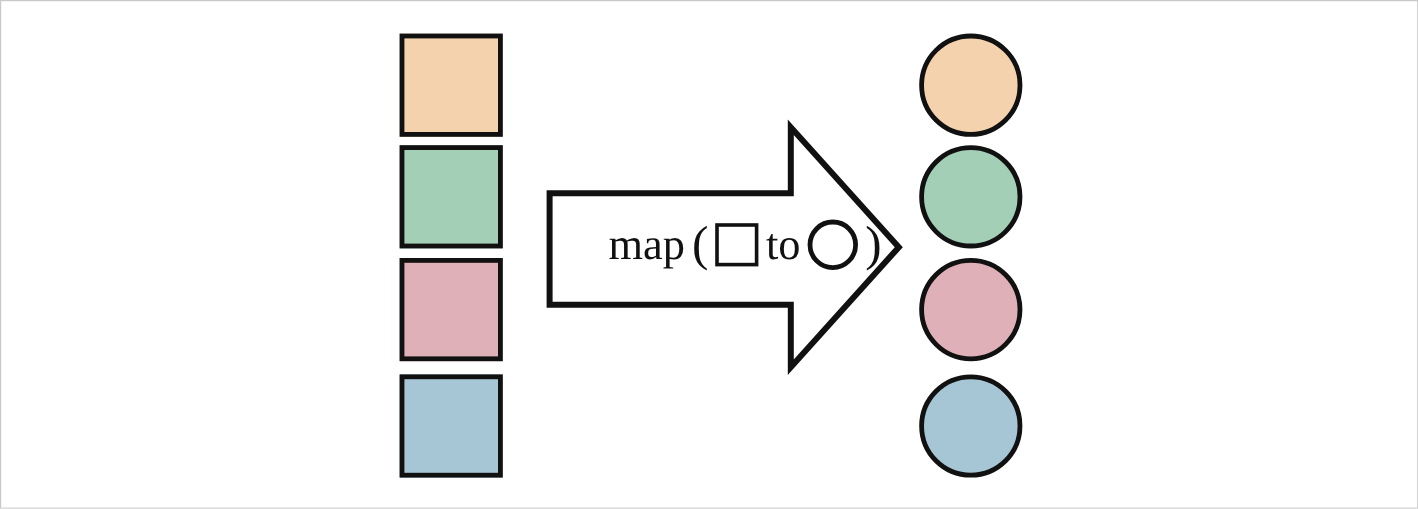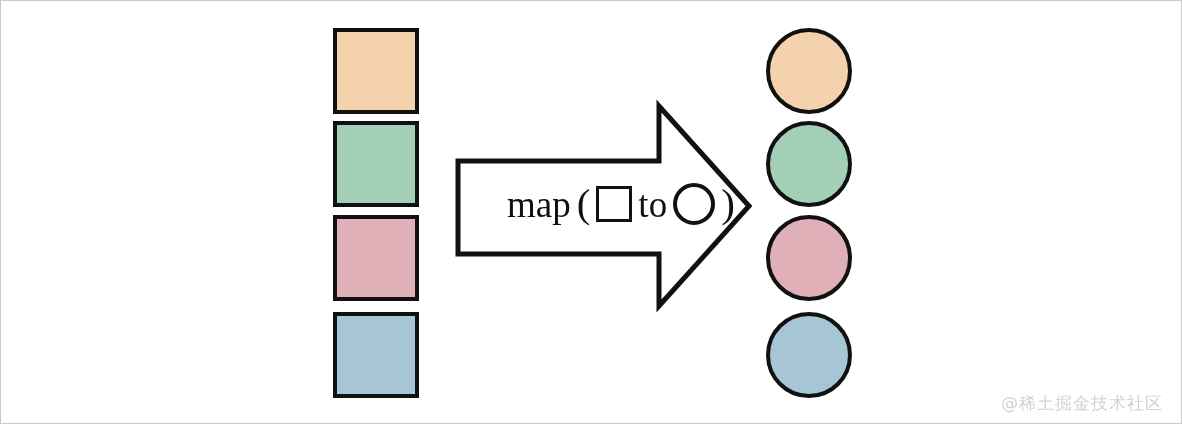--- a/index.html
+++ b/index.html
@@ -135,15 +135,14 @@
     </div>
   </div>
 
   <div class="shape-col">
     <div class="ci" style="left:765px; top:27px; background:#f5d2ae;"></div>
     <div class="ci" style="left:765px; top:120px; background:#a3cfb6;"></div>
     <div class="ci" style="left:765px; top:214px; background:#dfb0b7;"></div>
     <div class="ci" style="left:765px; top:311px; background:#a6c6d6;"></div>
   </div>
 
-  <div id="watermark">@稀土掘金技术社区</div>
 
 </div>
 
 </body></html>

